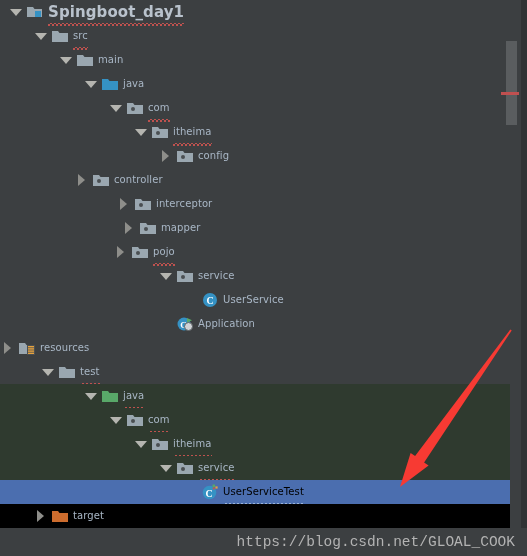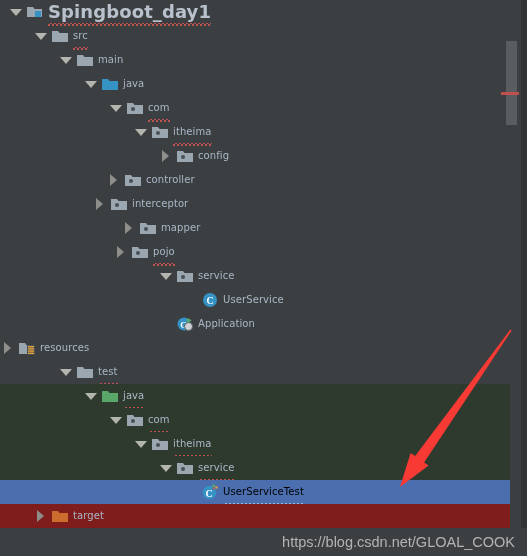--- a/index.html
+++ b/index.html
@@ -26,21 +26,21 @@
     position: relative;
     height: 24px;
     line-height: 24px;
     white-space: nowrap;
     display: flex;
     align-items: center;
     box-sizing: border-box;
   }
   .row.test-bg { background: #2f3a2f; }
   .row.selected { background: #4b6eaf; }
-  .row.target-bg { background: #7f1d1d; }
+  .row.target-bg { background: #000000; }
 
   .twisty {
     width: 16px;
     height: 24px;
     flex: 0 0 16px;
     position: relative;
   }
   .twisty.open::after {
     content: "";
     position: absolute;
@@ -70,21 +70,21 @@
   .icon svg { display: block; }
 
   .label {
     font-size: 10px;
     color: #a9b7c6;
     letter-spacing: 0.1px;
   }
   .label.root {
     font-weight: bold;
     color: #b9c2cc;
-    font-size: 18px;
+    font-size: 15px;
   }
   .label.sel { color: #000000; }
 
   
   .squiggle {
     position: relative;
   }
   .squiggle::after {
     content: "";
     position: absolute;
@@ -145,21 +145,21 @@
     background: #3c3f41;
     display: flex;
     align-items: center;
     justify-content: flex-end;
     padding-right: 12px;
     box-sizing: border-box;
   }
   .watermark span {
     color: #b3b3b3;
     font-size: 14.5px;
-    font-family: Liberation Sans, sans-serif;
+    font-family: Liberation Mono, monospace;
   }
 
   .arrow-layer {
     position: absolute;
     left: 0; top: 0;
     width: 527px; height: 556px;
     pointer-events: none;
   }
 </style>
 </head>
@@ -228,31 +228,31 @@
       <div class="row" style="padding-left: 158px;">
         <span class="twisty closed"></span>
         <span class="icon">
           <svg width="18" height="18" viewBox="0 0 18 18">
             <path d="M1 4h6l1.5 2H17v9H1z" fill="#9aa7b0"></path>
             <circle cx="7" cy="10" r="2" fill="#4a4f52"></circle>
           </svg>
         </span>
         <span class="label">config</span>
       </div>
-      <div class="row" style="padding-left: 106px;">
+      <div class="row" style="padding-left: 74px;">
         <span class="twisty closed"></span>
         <span class="icon">
           <svg width="18" height="18" viewBox="0 0 18 18">
             <path d="M1 4h6l1.5 2H17v9H1z" fill="#9aa7b0"></path>
             <circle cx="7" cy="10" r="2" fill="#4a4f52"></circle>
           </svg>
         </span>
         <span class="label">controller</span>
       </div>
-      <div class="row" style="padding-left: 92px; align-items: center;">
+      <div class="row" style="padding-left: 116px; align-items: center;">
         <span class="twisty closed"></span>
         <span class="icon">
           <svg width="18" height="18" viewBox="0 0 18 18">
             <path d="M1 4h6l1.5 2H17v9H1z" fill="#9aa7b0"></path>
             <circle cx="7" cy="10" r="2" fill="#4a4f52"></circle>
           </svg>
         </span>
         <span class="label">interceptor</span>
       </div>
       <div class="row" style="padding-left: 110px; margin-left: 11px;">
@@ -314,21 +314,21 @@
             <path d="M1 4h6l1.5 2H14v9H1z" fill="#9aa7b0"></path>
             <rect x="9" y="6" width="8" height="10" fill="#4a4f52"></rect>
             <rect x="10" y="7" width="6" height="1.4" fill="#e8a33d"></rect>
             <rect x="10" y="9.2" width="6" height="1.4" fill="#e8a33d"></rect>
             <rect x="10" y="11.4" width="6" height="1.4" fill="#e8a33d"></rect>
             <rect x="10" y="13.6" width="6" height="1.4" fill="#e8a33d"></rect>
           </svg>
         </span>
         <span class="label">resources</span>
       </div>
-      <div class="row" style="padding-left: 58px;">
+      <div class="row" style="padding-left: 40px;">
         <span class="twisty open"></span>
         <span class="icon">
           <svg width="18" height="18" viewBox="0 0 18 18">
             <path d="M1 4h6l1.5 2H17v9H1z" fill="#9aa7b0"></path>
           </svg>
         </span>
         <span class="label squiggle">test</span>
       </div>
       <div class="row test-bg" style="padding-left: 83px;">
         <span class="twisty open"></span>

